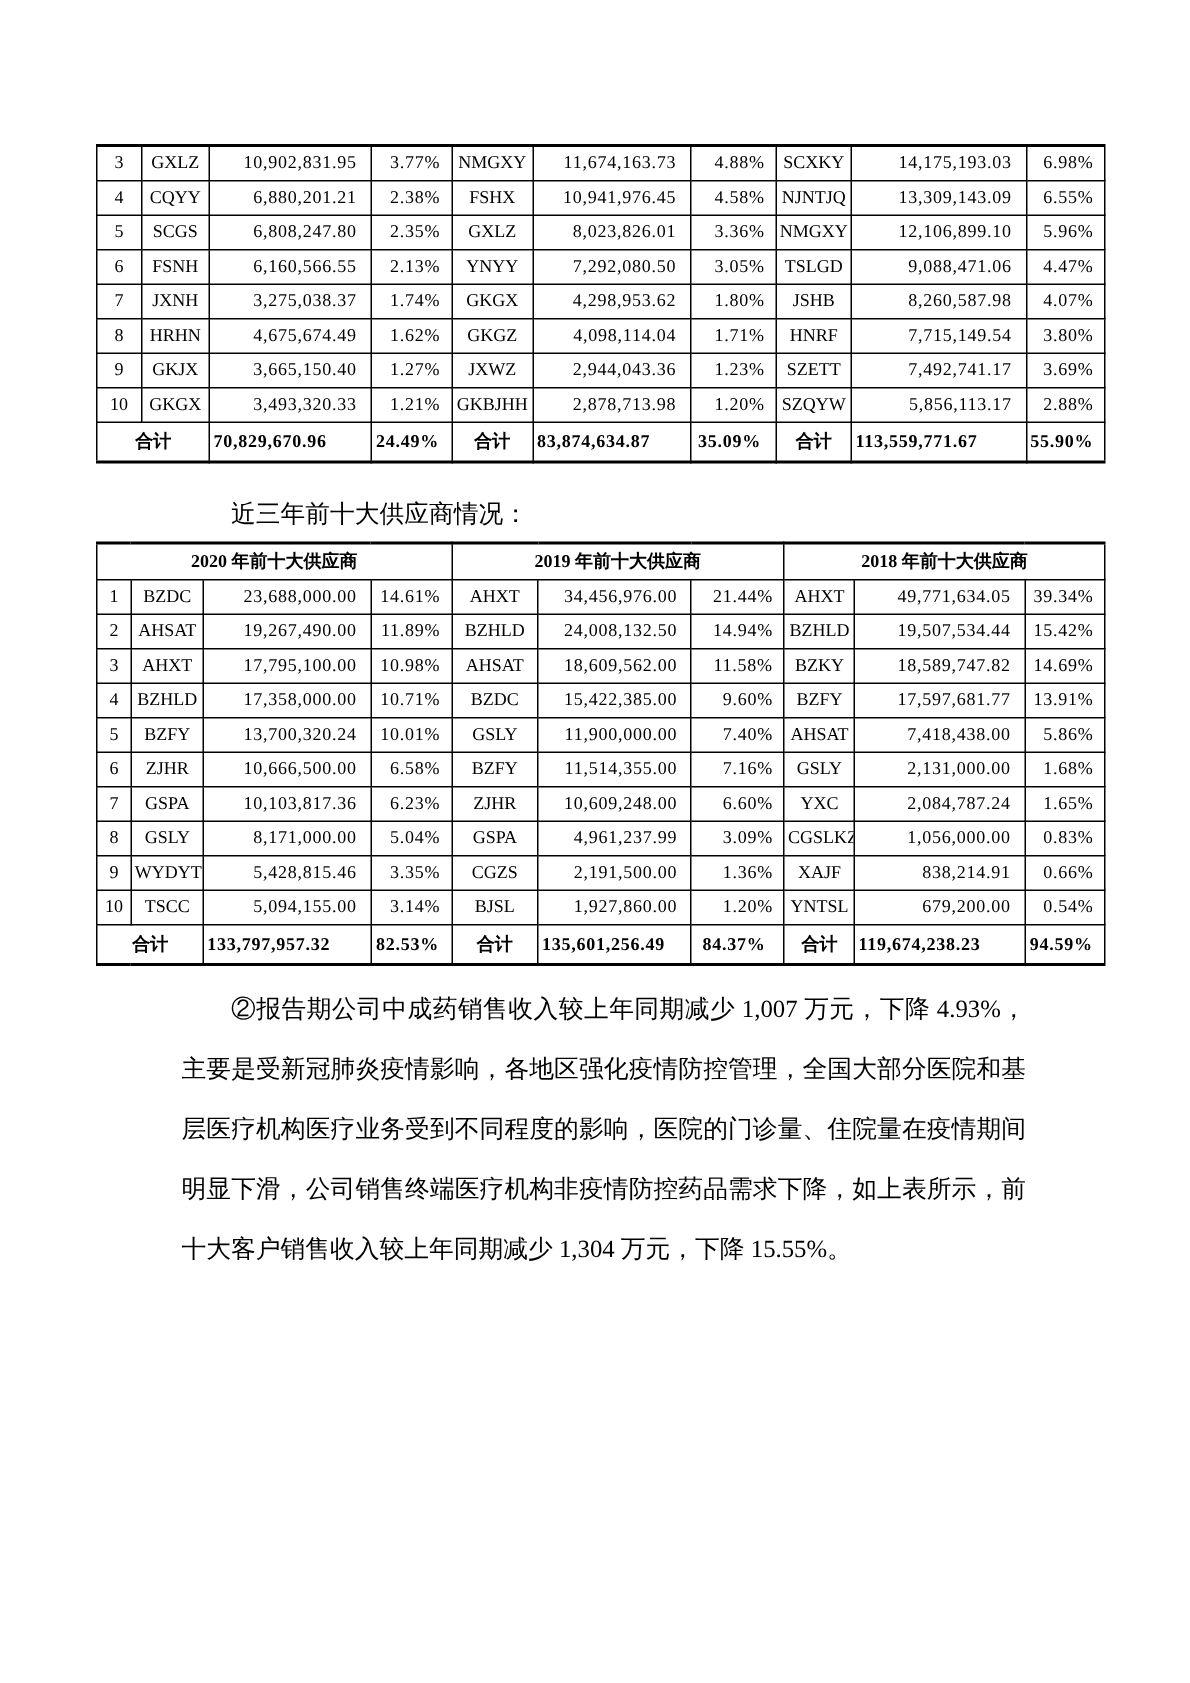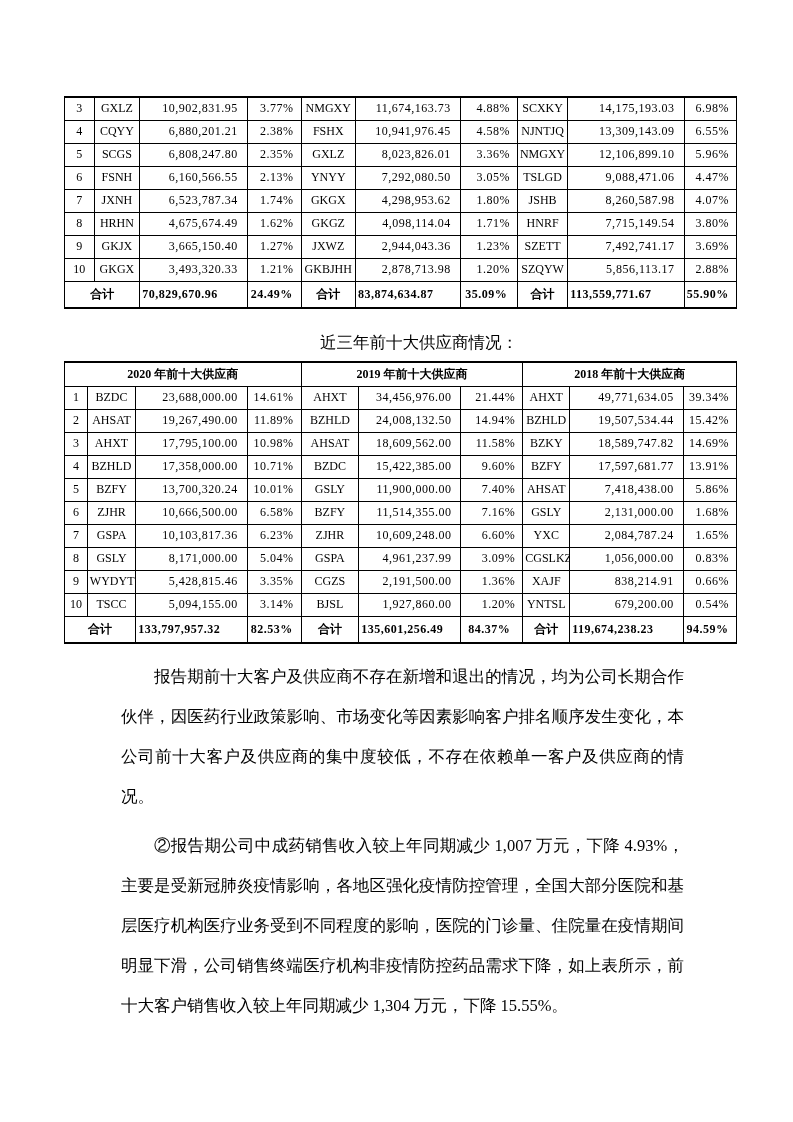--- a/index.html
+++ b/index.html
@@ -45,21 +45,20 @@
   .doc-table tr.yr th { height:24px; }
   
   .doc-table tr.total td { font-weight:bold; height:27px; }
   .doc-table tr.total td.num { text-align:left; padding-right:9px; letter-spacing:0.5px; }
   .doc-table tr.total td.pct { text-align:center; padding-right:7px; letter-spacing:0.5px; }
   .sec-heading {
     font-size:16.5px;
     margin:23px 53px 7px 57px;
     text-indent:33px;
     line-height:22px;
-    text-align:center;
   }
   .para {
     font-size:16.5px;
     line-height:40px;
     text-align:justify;
     text-indent:33px;
     margin:0 53px 0 57px;
   }
   .para.p1 { margin-top:13px; }
   .para.p2 { margin-top:9px; }
@@ -127,21 +126,21 @@
           <td>YNYY</td>
           <td>7,292,080.50</td>
           <td>3.05%</td>
           <td>TSLGD</td>
           <td>9,088,471.06</td>
           <td>4.47%</td>
         </tr>
         <tr>
           <td>7</td>
           <td>JXNH</td>
-          <td>6,523,787.34</td>
+          <td>3,275,038.37</td>
           <td>1.74%</td>
           <td>GKGX</td>
           <td>4,298,953.62</td>
           <td>1.80%</td>
           <td>JSHB</td>
           <td>8,260,587.98</td>
           <td>4.07%</td>
         </tr>
         <tr>
           <td>8</td>
@@ -347,16 +346,15 @@
         <td>合计</td>
         <td class="num">135,601,256.49</td>
         <td class="pct">84.37%</td>
         <td>合计</td>
         <td class="num">119,674,238.23</td>
         <td class="pct">94.59%</td>
       </tr>
     </tbody>
   </table>
 
-  <p class="para p1">报告期前十大客户及供应商不存在新增和退出的情况，均为公司长期合作伙伴，因医药行业政策影响、市场变化等因素影响客户排名顺序发生变化，本公司前十大客户及供应商的集中度较低，不存在依赖单一客户及供应商的情况。</p>
   <p class="para p2">②报告期公司中成药销售收入较上年同期减少 1,007 万元，下降 4.93%，主要是受新冠肺炎疫情影响，各地区强化疫情防控管理，全国大部分医院和基层医疗机构医疗业务受到不同程度的影响，医院的门诊量、住院量在疫情期间明显下滑，公司销售终端医疗机构非疫情防控药品需求下降，如上表所示，前十大客户销售收入较上年同期减少 1,304 万元，下降 15.55%。</p>
 
 </div>
 
 </body></html>

